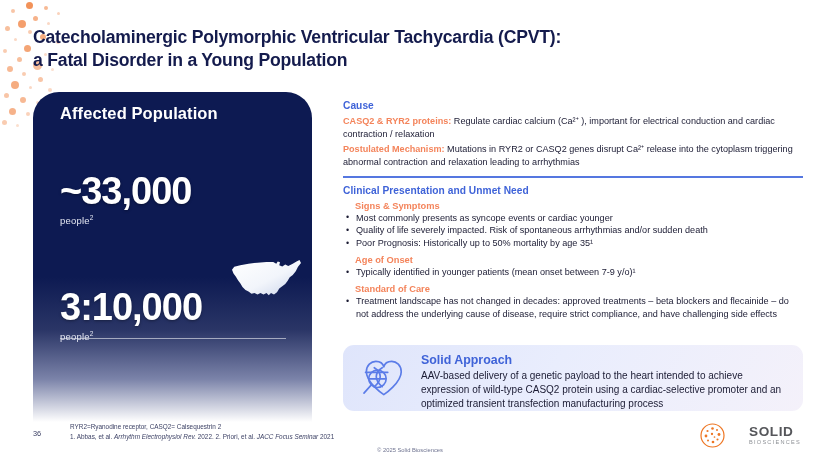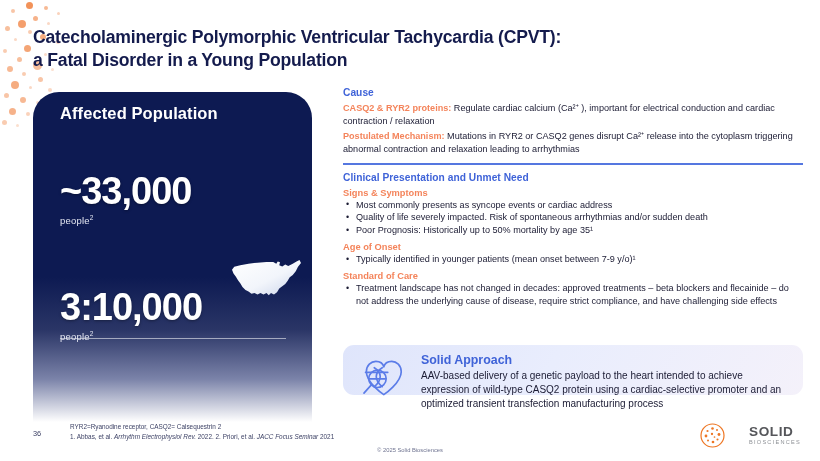--- a/index.html
+++ b/index.html
@@ -46,45 +46,45 @@
     color:#e4e7f2;font-size:9.5px;margin-top:5px;letter-spacing:.2px;
   }
   .stat .sub sup{font-size:6.5px;}
   .usmap{position:absolute;left:196px;top:166px;width:75px;height:46px;}
   .divider-navy{
     position:absolute;left:27px;top:246px;width:226px;height:1px;
     background:rgba(255,255,255,.55);
   }
 
   
-  .right{position:absolute;left:343px;top:87px;width:460px;}
+  .right{position:absolute;left:343px;top:100px;width:460px;}
   .sec-head{
     color:#3f63d8;font-size:10.2px;font-weight:bold;margin:0 0 4px 0;letter-spacing:.05px;
   }
   .lbl{color:#f4845b;font-weight:bold;}
   .body-txt{
     color:#1b1b33;font-size:9.1px;line-height:1.38;margin:0 0 3px 0;
   }
   .rule{height:1.4px;background:#5577e0;margin:8px 0 7px 0;width:100%;}
   .sub-lbl{
-    color:#f4845b;font-size:9.3px;font-weight:bold;margin:5px 0 1px 0;
+    color:#f4845b;font-size:9.3px;font-weight:bold;margin:5px 0 1px 12px;
   }
   ul.bl{margin:0 0 2px 0;padding:0;list-style:none;}
   ul.bl li{
     color:#1b1b33;font-size:9.1px;line-height:1.42;
     padding-left:13px;position:relative;margin-bottom:0px;
   }
   ul.bl li:before{
     content:"•";position:absolute;left:3px;top:-0.5px;color:#1b1b33;font-size:9px;
   }
   sup{font-size:6.6px;vertical-align:super;line-height:0;}
 
   
   .approach{
-    position:absolute;left:343px;top:345px;width:460px;height:50px;
+    position:absolute;left:343px;top:345px;width:460px;height:66px;
     border-radius:11px;
     background:linear-gradient(120deg,#dfe5fb 0%,#e9edfd 45%,#f4f1fa 100%);
     box-sizing:border-box;padding:8px 12px 8px 12px;
     display:flex;align-items:flex-start;gap:10px;
   }
   .approach-icon{flex:0 0 56px;height:46px;margin-top:2px;}
   .approach-body{flex:1;}
   .approach-h{
     color:#3f63d8;font-size:12.4px;font-weight:bold;margin:0 0 2px 0;
   }
@@ -196,21 +196,21 @@
       </p>
     </div>
 
     <div class="rule"></div>
 
     <div>
       <div class="sec-head">Clinical Presentation and Unmet Need</div>
 
       <div class="sub-lbl">Signs &amp; Symptoms</div>
       <ul class="bl">
-        <li>Most commonly presents as syncope events or cardiac address</li>
+        <li>Most commonly presents as syncope events or cardiac younger</li>
         <li>Quality of life severely impacted. Risk of spontaneous arrhythmias and/or sudden death</li>
         <li>Poor Prognosis: Historically up to 50% mortality by age 35¹</li>
       </ul>
 
       <div class="sub-lbl">Age of Onset</div>
       <ul class="bl">
         <li> Typically identified in younger patients (mean onset between 7-9 y/o)¹</li>
       </ul>
 
       <div class="sub-lbl">Standard of Care</div>

